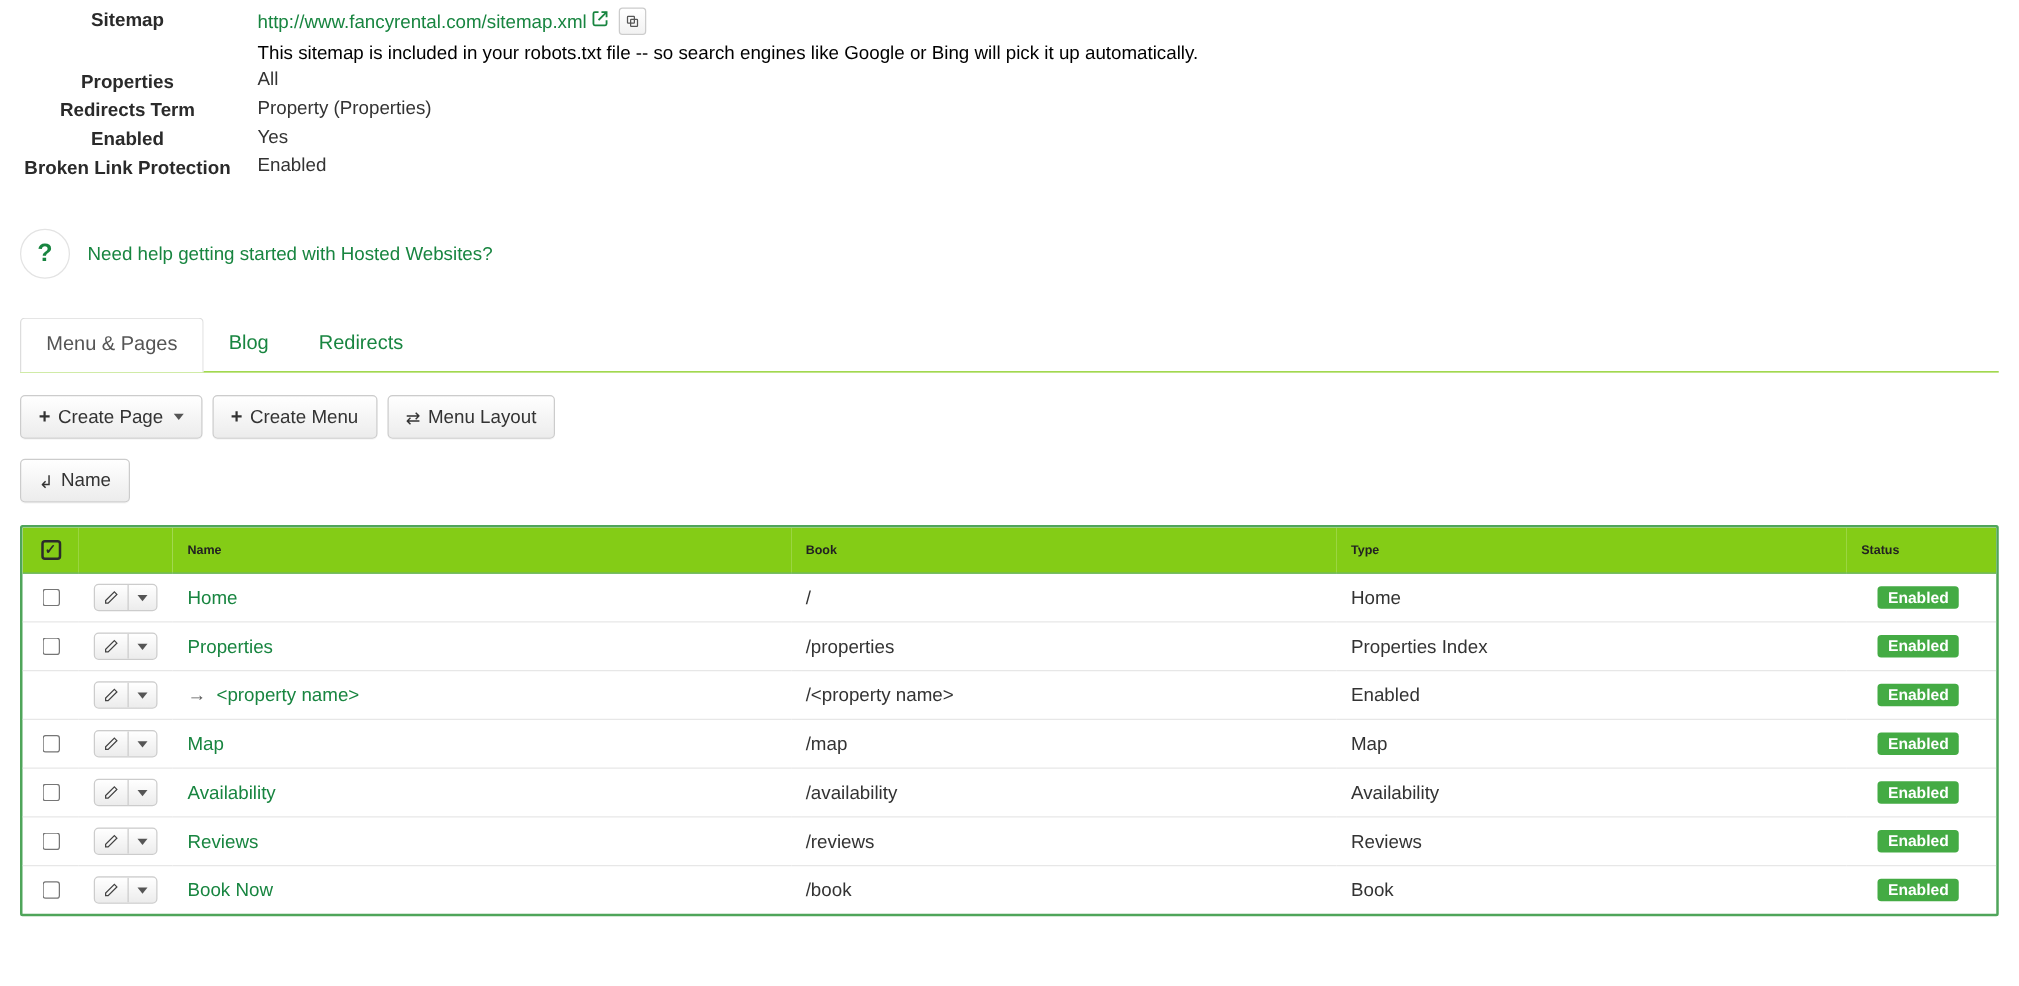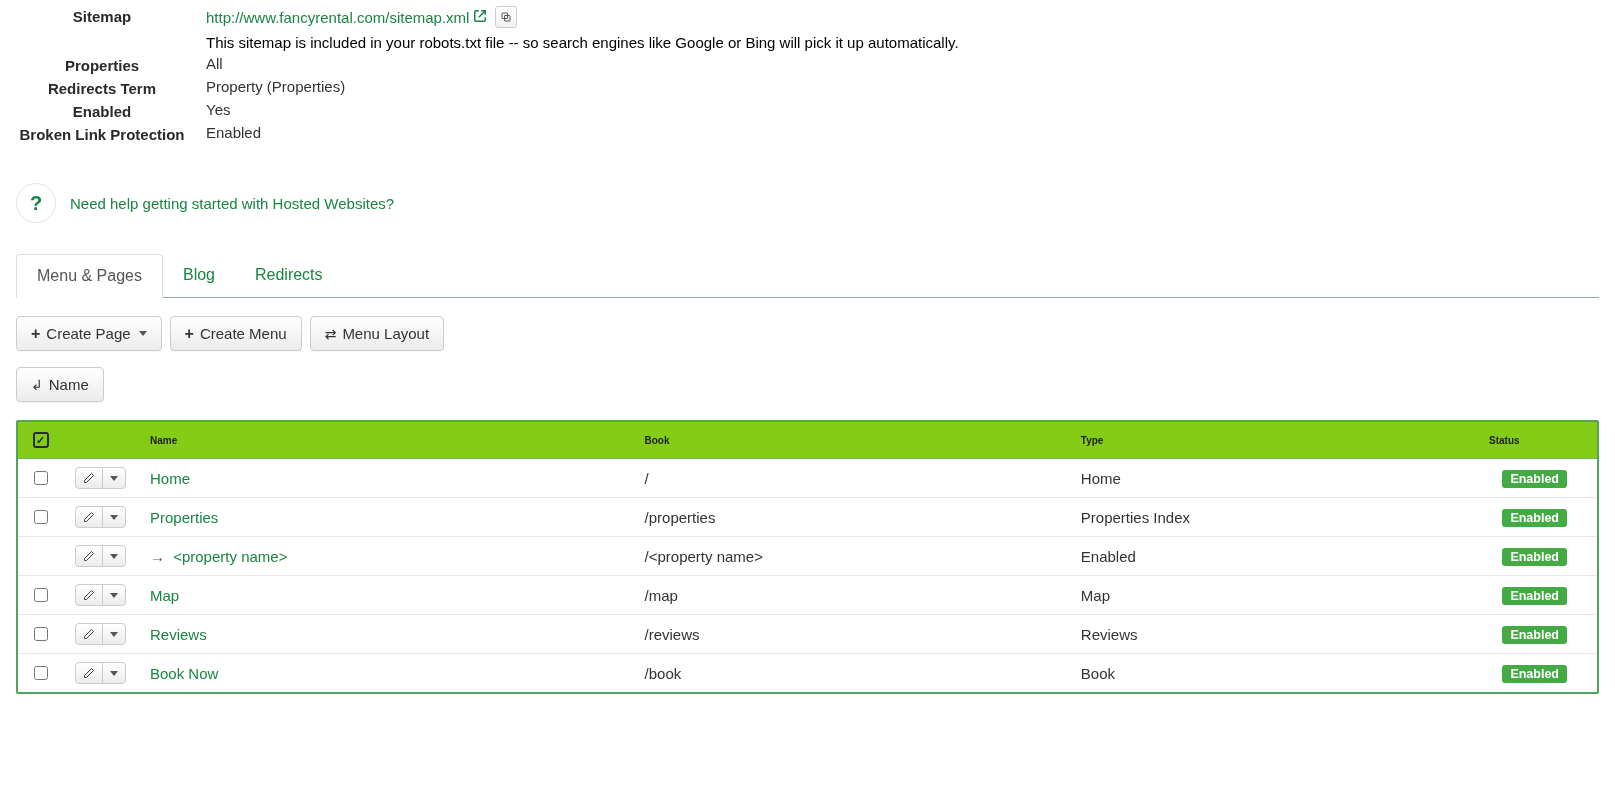--- a/index.html
+++ b/index.html
@@ -375,20 +375,37 @@
           <td class="col-actions"><div class="action-group">
               <div>
                 <svg class="pencil" viewBox="0 0 24 24" fill="none" stroke="#444" stroke-width="2">
                   <path d="M17 3l4 4L7 21H3v-4L17 3z"></path>
                 </svg>
               </div>
               <div>
                 <span class="caret-dd"></span>
               </div>
             </div></td>
+          <td class="col-name"><a href="#" class="link-green">Availability</a></td>
+          <td class="col-slug">/availability</td>
+          <td class="col-type">Availability</td>
+          <td class="col-status"><span class="badge">Enabled</span></td>
+        </tr>
+        <tr>
+          <td class="col-check"><input type="checkbox" style=""></td>
+          <td class="col-actions"><div class="action-group">
+              <div>
+                <svg class="pencil" viewBox="0 0 24 24" fill="none" stroke="#444" stroke-width="2">
+                  <path d="M17 3l4 4L7 21H3v-4L17 3z"></path>
+                </svg>
+              </div>
+              <div>
+                <span class="caret-dd"></span>
+              </div>
+            </div></td>
           <td class="col-name"><a href="#" class="link-green">Reviews</a></td>
           <td class="col-slug">/reviews</td>
           <td class="col-type">Reviews</td>
           <td class="col-status"><span class="badge">Enabled</span></td>
         </tr>
         <tr>
           <td class="col-check"><input type="checkbox" style=""></td>
           <td class="col-actions"><div class="action-group">
               <div>
                 <svg class="pencil" viewBox="0 0 24 24" fill="none" stroke="#444" stroke-width="2">

